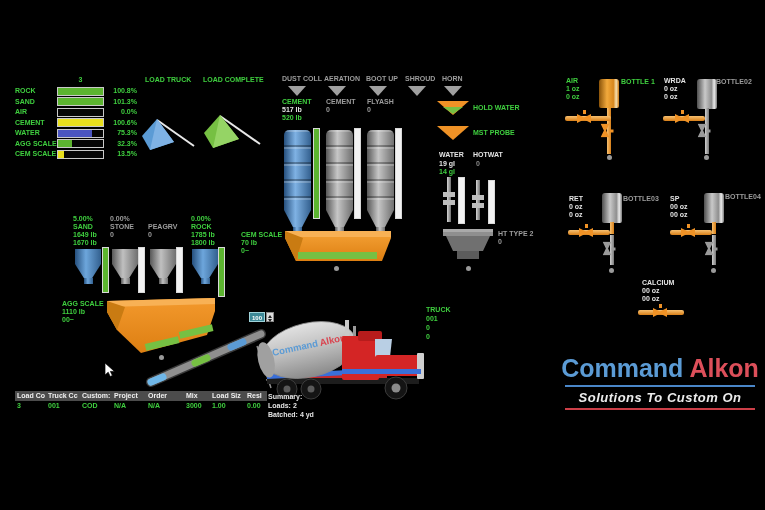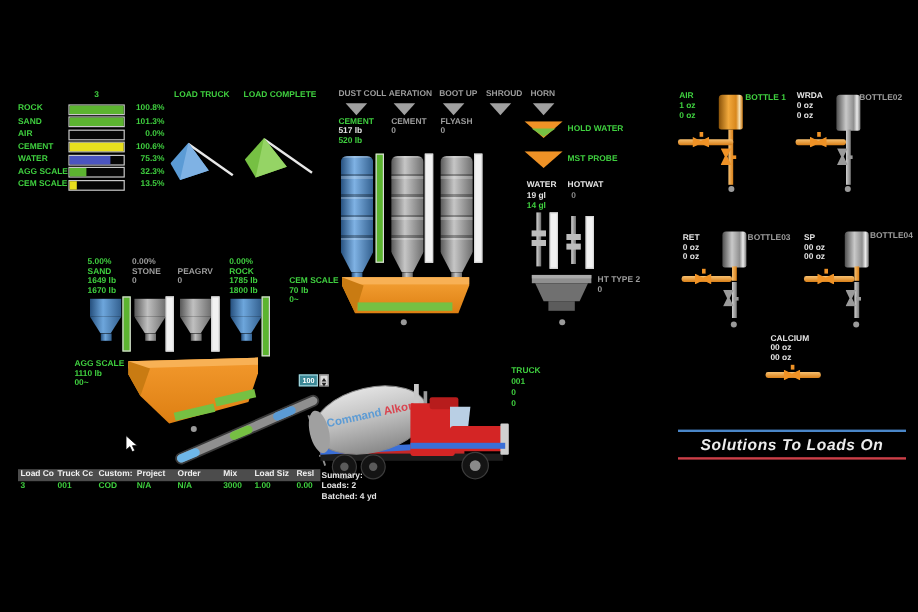--- a/index.html
+++ b/index.html
@@ -503,22 +503,23 @@
     <span class="c6">1.00</span>
     <span class="c7">0.00</span>
   </div>
   <div class="tb white" style="left:268px;top:392px;line-height:9px;font-weight:bold;">
     <div style="height:9px;">Summary:</div>
     <div style="height:9px;">Loads: 2</div>
     <div style="height:9px;">Batched: 4 yd</div>
   </div>
 
   <div class="logo">
+    <div class="logo-title"><span style="color:#5b9bd5;">Command</span> <span style="color:#dd4f5a;">Alkon</span></div>
     <div class="logo-rule-b"></div>
-    <div class="logo-tag">Solutions To Loads On</div>
+    <div class="logo-tag">Solutions To Custom On</div>
     <div class="logo-rule-r"></div>
   </div>
 
   <svg style="position:absolute;left:105px;top:363px;" width="12" height="15">
     <polygon points="0,0 0,12 3.2,9.2 5.2,13.5 7.4,12.5 5.4,8.4 9.5,8.4" fill="#ffffff" stroke="#000" stroke-width="0.7"></polygon>
   </svg>
 
 </div>
 
 </body></html>

